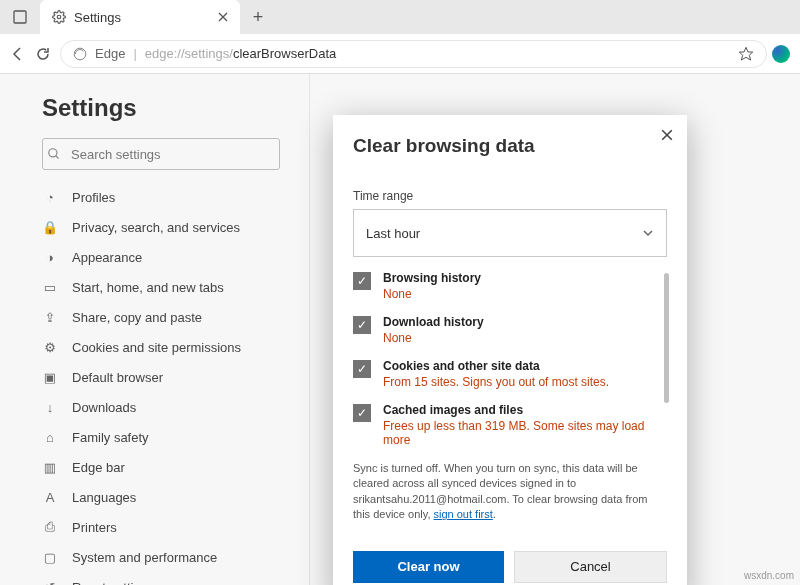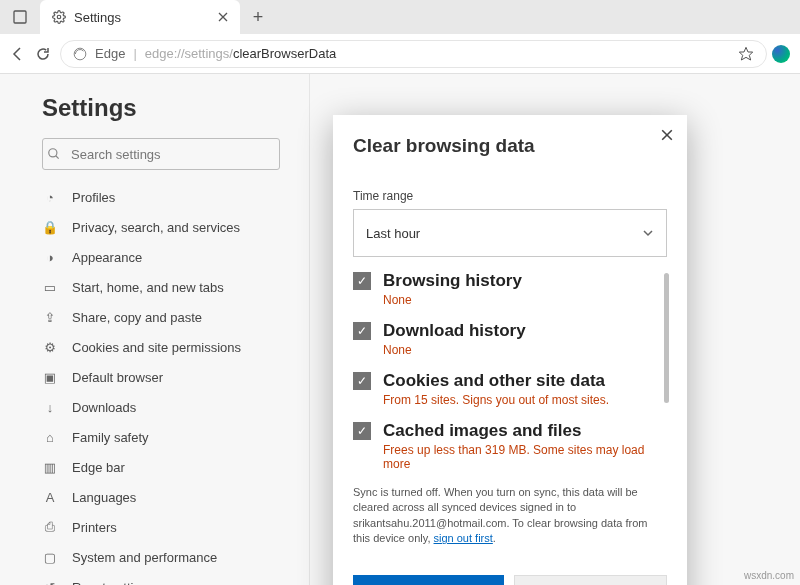--- a/index.html
+++ b/index.html
@@ -34,21 +34,21 @@
 .mask { position: absolute; left: 333px; top: 115px; width: 354px; background: #fff; box-shadow: 0 8px 32px rgba(0,0,0,0.3); padding: 20px 20px 18px 20px; }
 .mask h2 { font-size: 19px; font-weight: 600; margin-bottom: 16px; }
 .close { position: absolute; right: 14px; top: 14px; color: #555; font-size: 16px; }
 .label { font-size: 12px; color: #444; margin-bottom: 6px; margin-top: 32px; }
 .select { border: 1px solid #c8c8c8; height: 48px; display: flex; align-items: center; padding: 0 12px; font-size: 13px; margin-bottom: 14px; position: relative; }
 .select .chev { margin-left: auto; color: #666; }
 .scroll { position: relative; }
 .scrollbar { position: absolute; right: -2px; top: 2px; width: 5px; height: 130px; background: #c0c0c0; border-radius: 3px; }
 .opt { display: flex; gap: 12px; align-items: flex-start; margin-bottom: 14px; padding-right: 14px; }
 .cb { width: 18px; height: 18px; background: #737373; display: flex; align-items: center; justify-content: center; color: #fff; font-size: 12px; flex-shrink: 0; margin-top: 1px; }
-.opt b { font-size: 17px; font-weight: 600; display: block; color: #222; }
+.opt b { font-size: 12px; font-weight: 600; display: block; color: #222; }
 .opt span { font-size: 12px; color: #c2410c; display: block; margin-top: 2px; }
 .sync { font-size: 11px; color: #555; line-height: 1.4; margin-top: 4px; margin-bottom: 28px; }
 .sync a { color: #0067c0; text-decoration: underline; }
 .btns { display: flex; gap: 10px; align-items: flex-end; }
 .btn { flex: 1; height: 32px; display: flex; align-items: center; justify-content: center; font-size: 13px; }
 .btn.primary { background: #0067c0; color: #fff; font-weight: 600; }
 .btn.secondary { background: #efefef; border: 1px solid #ddd; color: #222; }
 
 .watermark { position: absolute; right: 6px; bottom: 4px; font-size: 10px; color: #999; }
 

